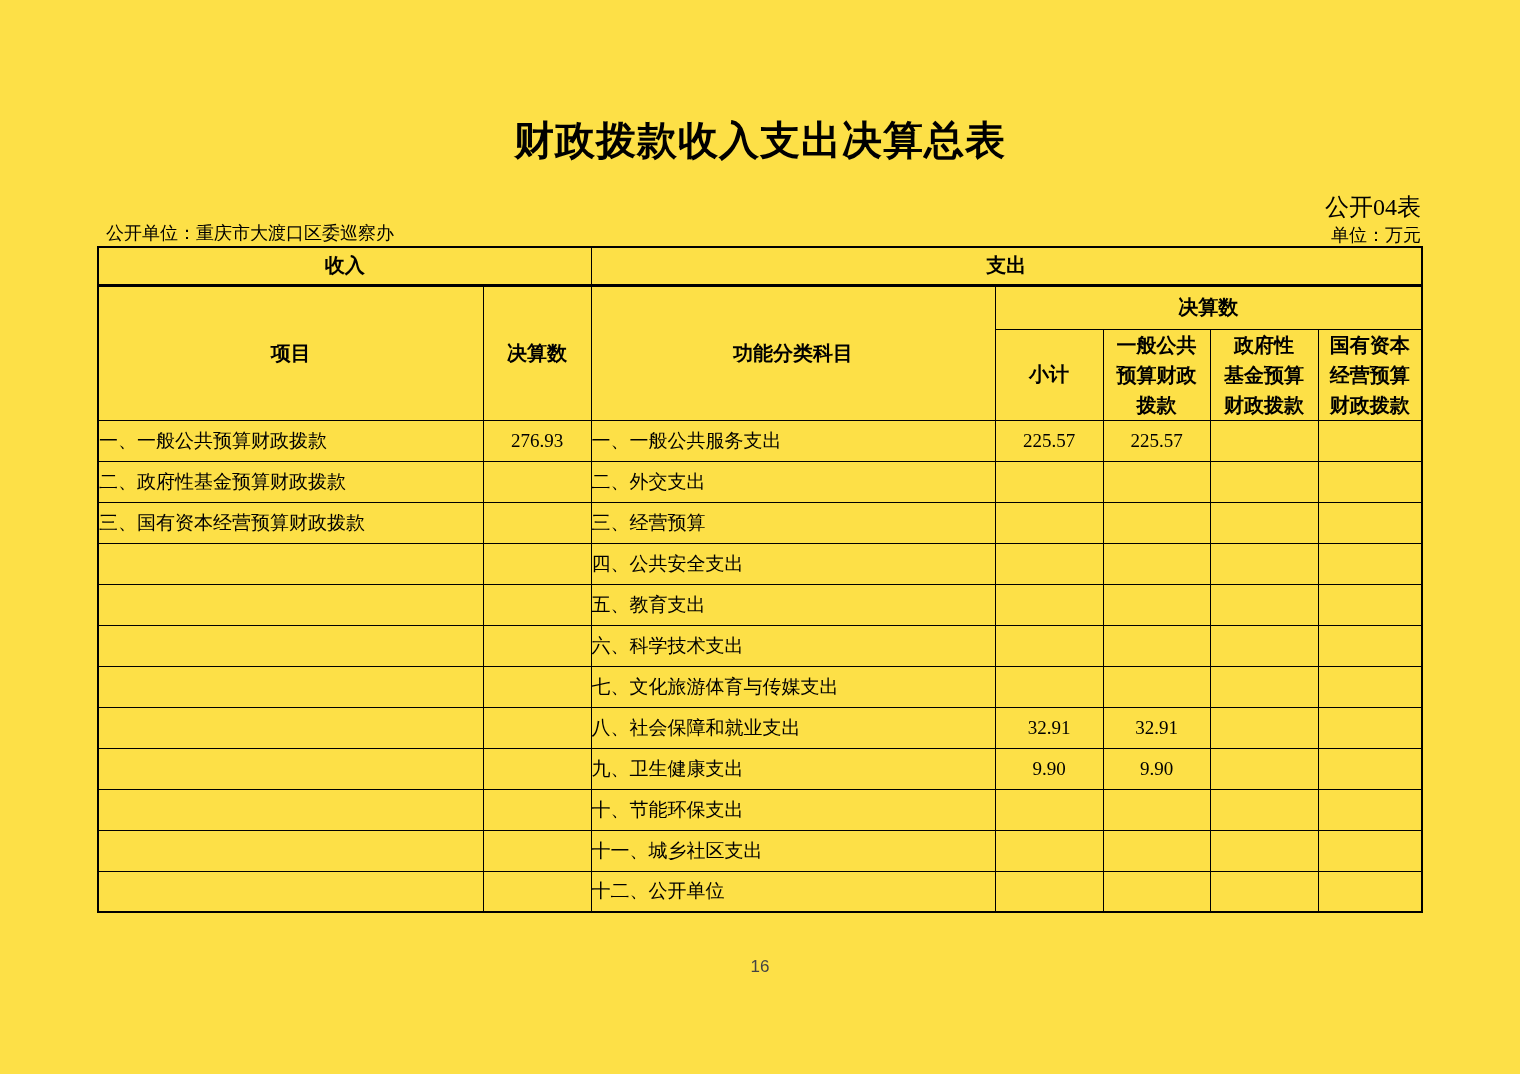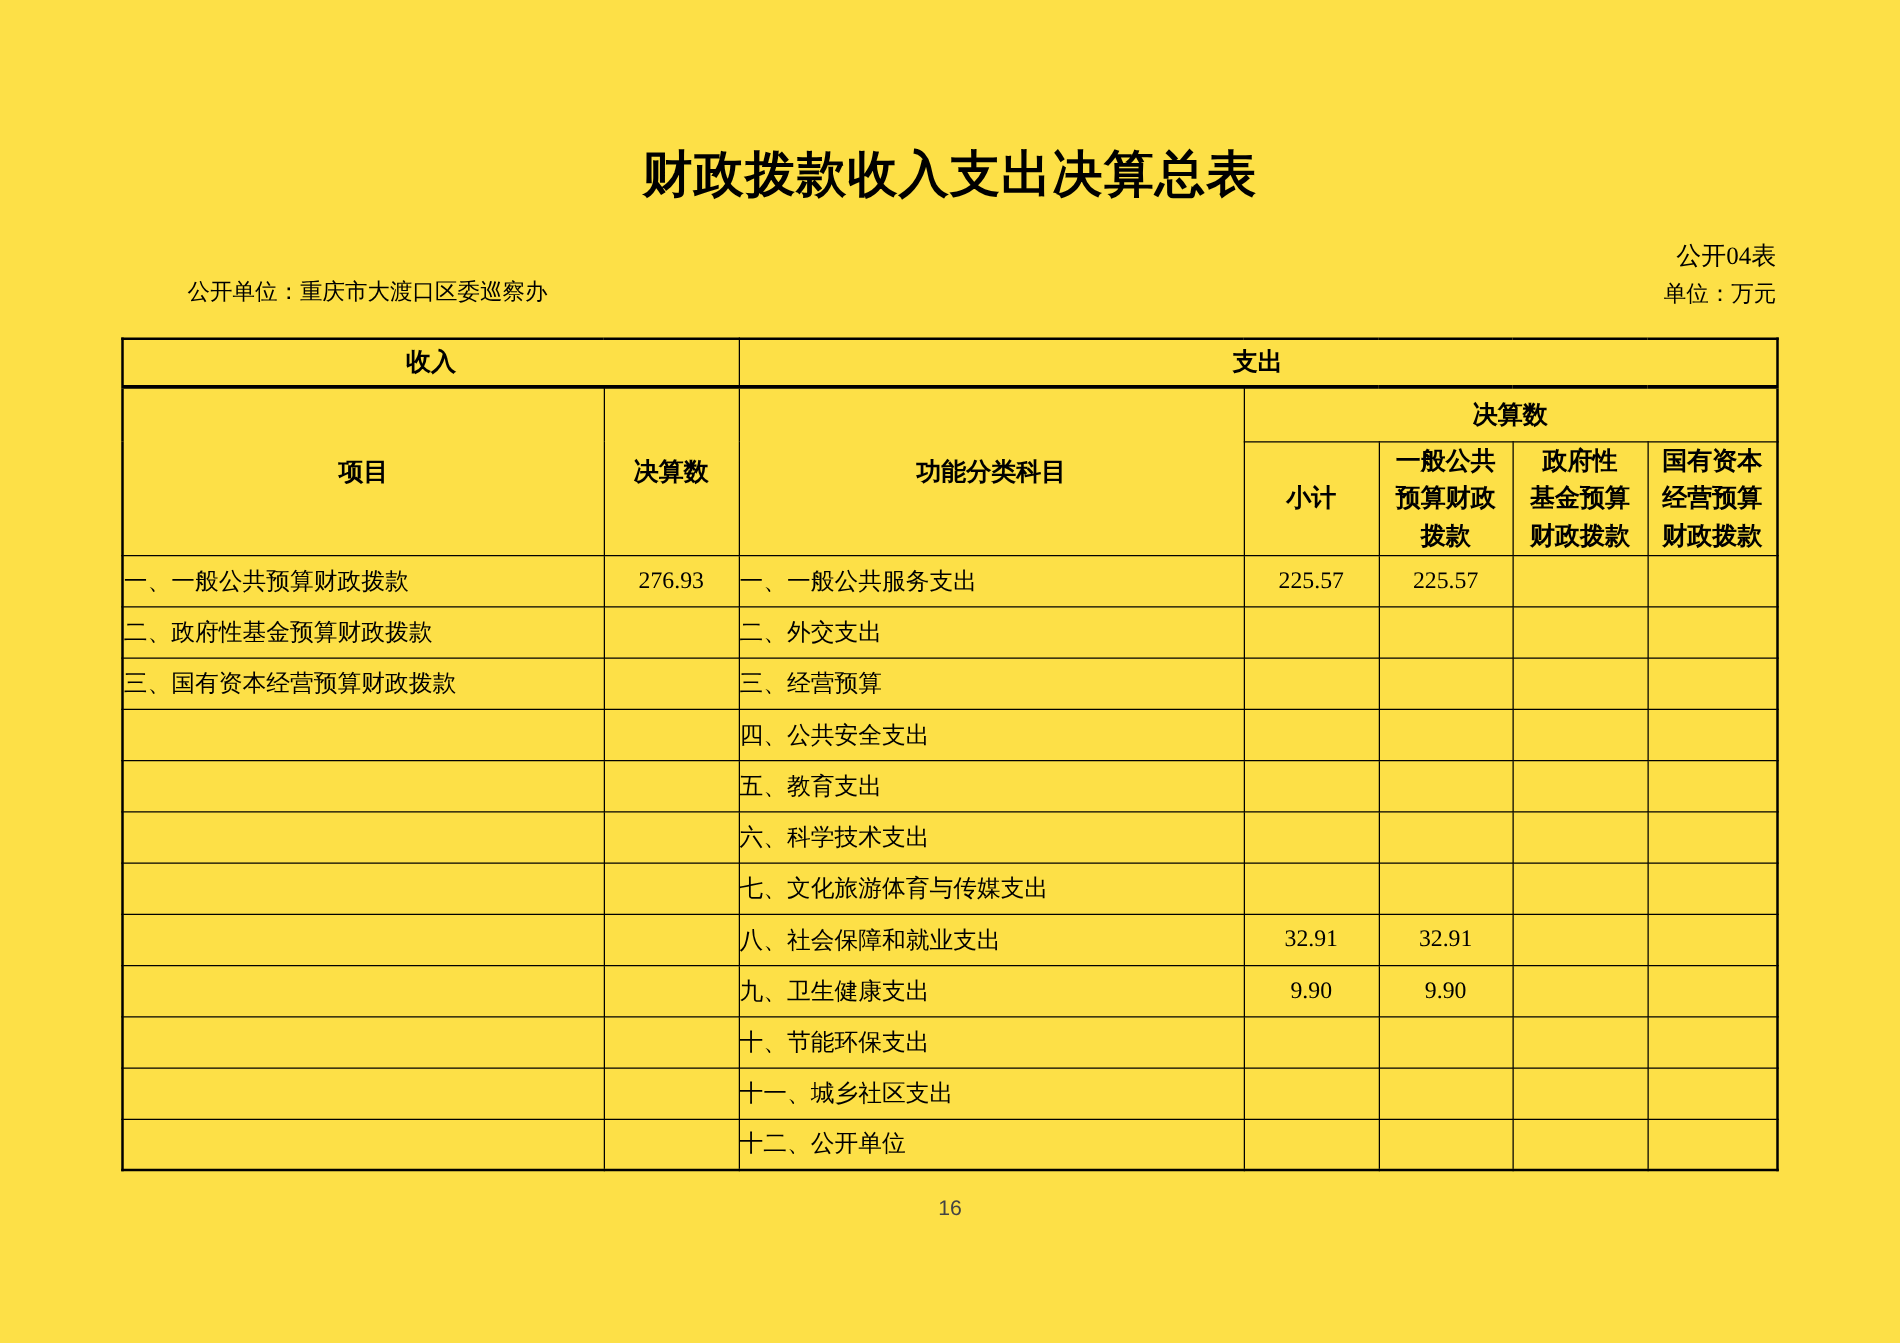--- a/index.html
+++ b/index.html
@@ -22,42 +22,41 @@
     font-family: "Liberation Sans", sans-serif;
     font-weight: bold;
     font-size: 40px;
     line-height: 1.1;
     letter-spacing: 1px;
   }
   .meta-code {
     position: absolute;
     top: 191px;
     right: 99px;
-    font-size: 20px;
+    font-size: 24px;
     font-family: "Liberation Serif", serif;
   }
   .meta-left {
     position: absolute;
     top: 221px;
     left: 106px;
     font-size: 18px;
     font-family: "Liberation Serif", serif;
-    margin-left: 44px;
   }
   .meta-right {
     position: absolute;
     top: 223px;
     right: 99px;
     font-size: 18px;
     font-family: "Liberation Serif", serif;
   }
   table.fiscal {
     position: absolute;
     left: 97px;
-    top: 270px;
+    top: 246px;
     width: 1324px;
     border-collapse: collapse;
     table-layout: fixed;
     border: 2px solid #000;
   }
   table.fiscal th, table.fiscal td {
     border: 1px solid #000;
     padding: 0;
     vertical-align: middle;
     overflow: hidden;

